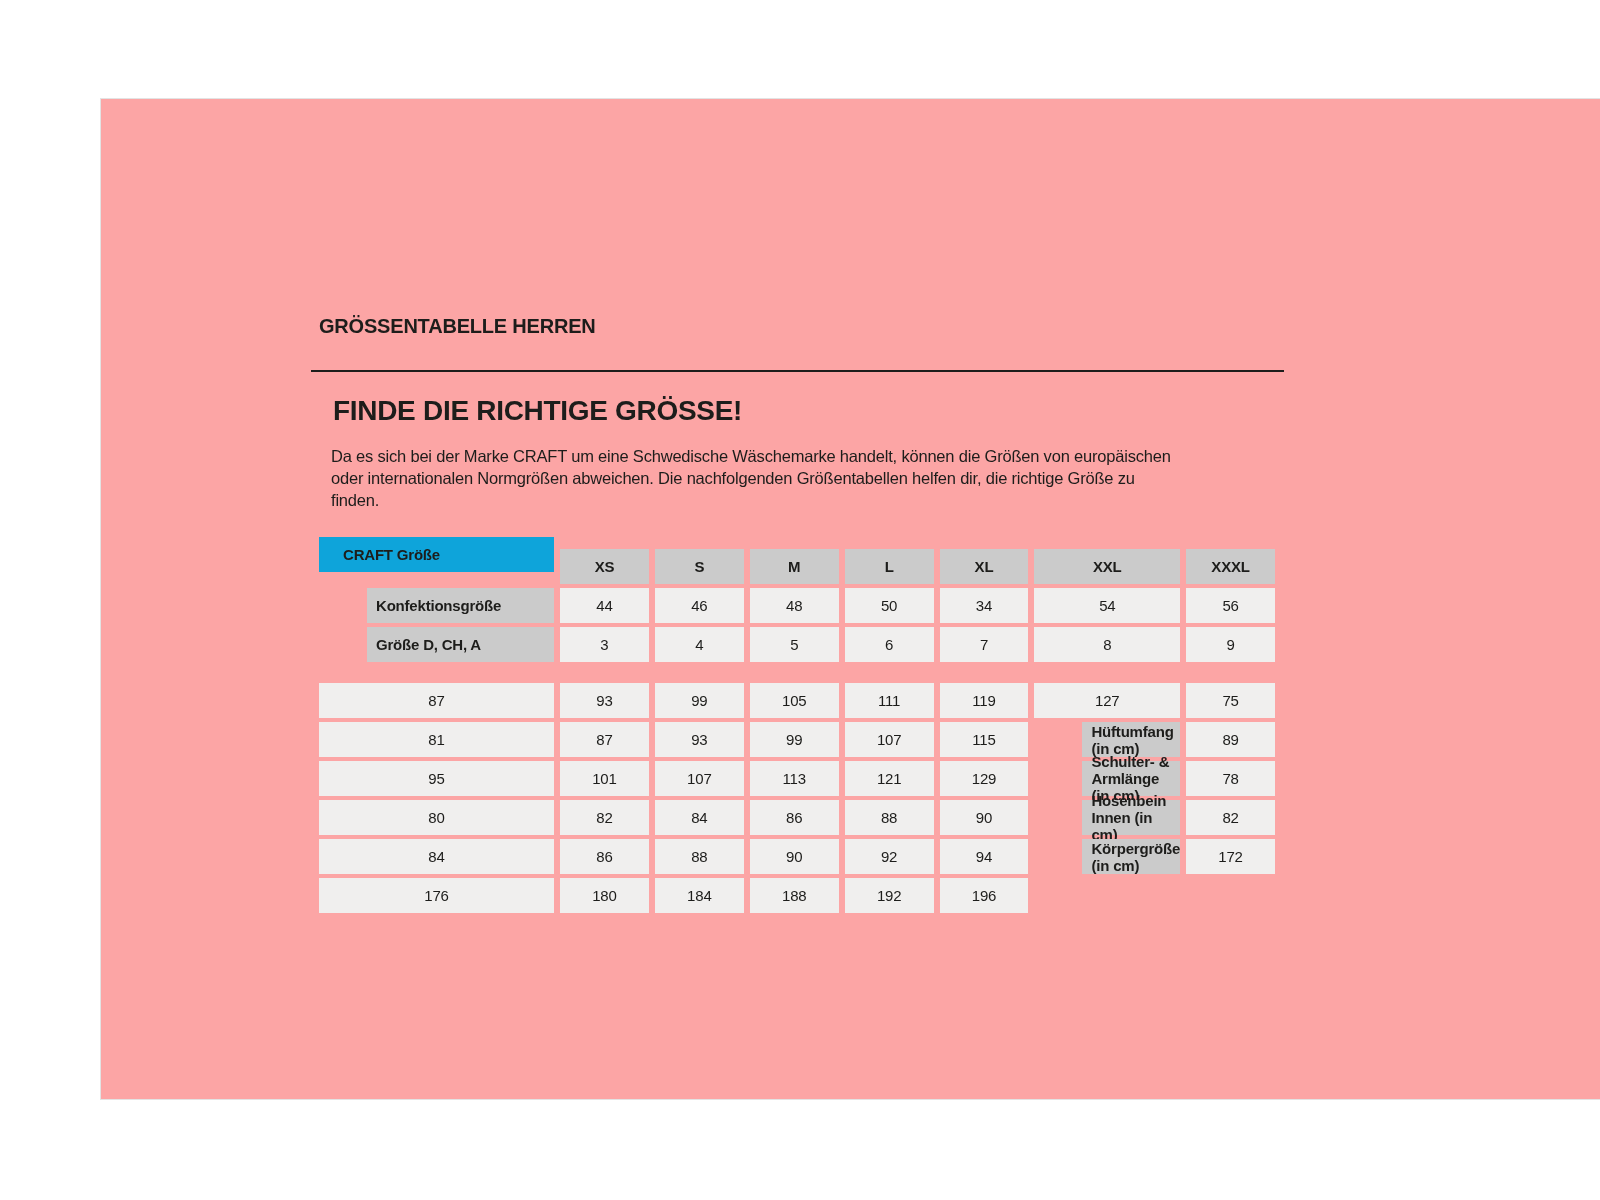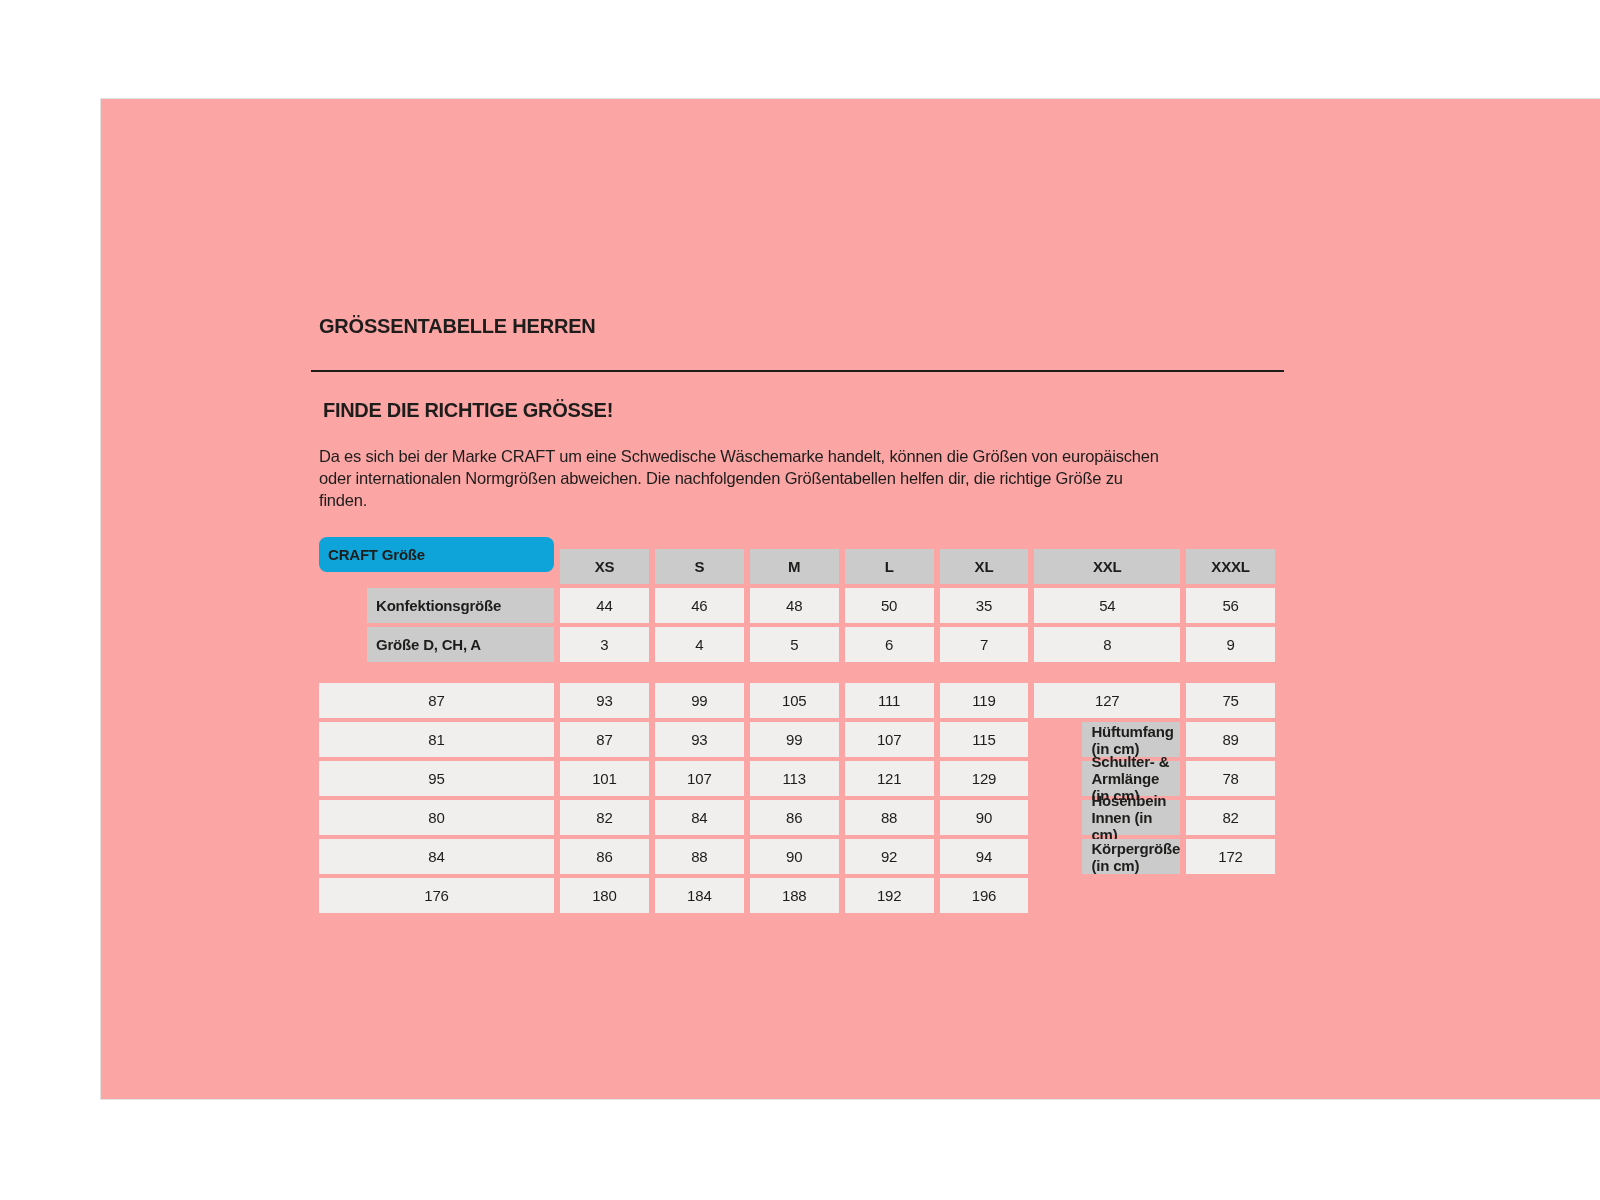--- a/index.html
+++ b/index.html
@@ -43,28 +43,28 @@
     text-transform: none;
   }
   .divider {
     margin: 32px 0 0 -8px;
     width: 973px;
     border: none;
     border-top: 2px solid #1d1d1b;
     height: 0;
   }
   h2.section-heading {
-    margin: 25px 0 0 4px;
-    font-size: 20px;
+    margin: 25px 0 0 14px;
+    font-size: 28px;
     line-height: 27px;
     font-weight: 700;
     letter-spacing: -0.3px;
   }
   p.intro {
-    margin: 21px 0 0 0;
+    margin: 21px 0 0 12px;
     width: 845px;
     font-size: 16.5px;
     line-height: 22px;
     letter-spacing: -0.2px;
     font-weight: 400;
   }
   .size-table {
     margin-top: 26px;
     width: 956px;
     display: grid;
@@ -75,22 +75,21 @@
     letter-spacing: -0.2px;
   }
   .cell {
     height: 35px;
     display: flex;
     align-items: center;
   }
   .cell.corner {
     background: var(--accent);
     font-weight: 700;
-    padding-left: 9px;
-    border-radius: 8px;
+    padding-left: 24px;
   }
   .cell.col-header {
     background: var(--header-gray);
     font-weight: 700;
     justify-content: center;
     margin-top: 12px;
   }
   .cell.row-label {
     background: var(--header-gray);
     font-weight: 700;
@@ -128,21 +127,21 @@
         <div class="cell col-header">M</div>
         <div class="cell col-header">L</div>
         <div class="cell col-header">XL</div>
         <div class="cell col-header">XXL</div>
         <div class="cell col-header">XXXL</div>
         <div class="cell row-label">Konfektionsgröße</div>
         <div class="cell value">44</div>
         <div class="cell value">46</div>
         <div class="cell value">48</div>
         <div class="cell value">50</div>
-        <div class="cell value">35</div>
+        <div class="cell value">34</div>
         <div class="cell value">54</div>
         <div class="cell value">56</div>
         <div class="cell row-label">Größe D, CH, A</div>
         <div class="cell value">3</div>
         <div class="cell value">4</div>
         <div class="cell value">5</div>
         <div class="cell value">6</div>
         <div class="cell value">7</div>
         <div class="cell value">8</div>
         <div class="cell value">9</div>

